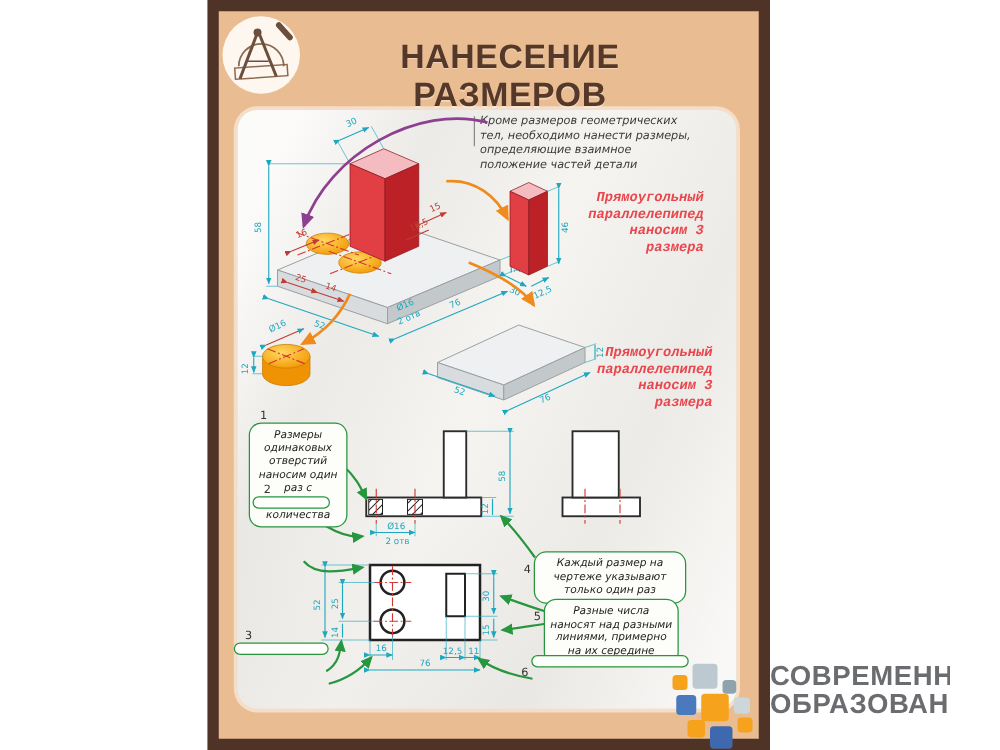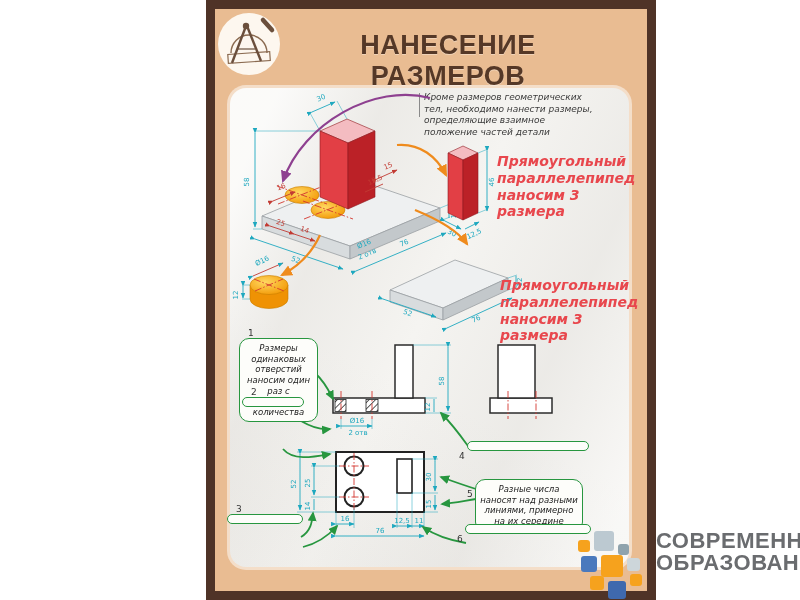--- a/index.html
+++ b/index.html
@@ -1,38 +1,38 @@
 <!DOCTYPE html>
 <html><head>
 <meta charset="utf-8">
 <style>
   html,body{margin:0;padding:0;background:#fff;}
   #stage{position:relative;width:760px;height:600px;overflow:hidden;
-         font-family:"DejaVu Sans",sans-serif;background:#fff;margin-left:40px;}
+         font-family:"DejaVu Sans",sans-serif;background:#fff;}
   
   #poster{position:absolute;left:166px;top:0;width:450px;height:600px;
           background:#e9bc92;border:9px solid #4f3327;box-sizing:border-box;}
   #panel{position:absolute;left:190px;top:88px;width:399px;height:479px;
          background:#f5f4f1;border-radius:16px;
          box-shadow:0 0 0 3px rgba(255,255,255,.5);
          background-image:
            linear-gradient(115deg, rgba(255,255,255,.6) 8%, rgba(208,205,200,.25) 26%, rgba(255,255,255,0) 48%, rgba(203,200,195,.22) 72%, rgba(255,255,255,.4) 95%),
            linear-gradient(25deg, rgba(220,218,214,.18) 10%, rgba(255,255,255,0) 40%);}
   
   #title{position:absolute;left:248px;top:30px;width:320px;text-align:center;
          font-family:"Liberation Sans",sans-serif;font-weight:bold;font-size:27px;
          letter-spacing:.5px;color:#553827;text-shadow:0 1px 0 rgba(255,255,255,.35);}
   #icon-badge{position:absolute;left:176px;top:11px;width:66px;height:66px;}
   
   #intro{position:absolute;left:384px;top:92px;width:172px;font-size:9px;line-height:1.3;
          font-style:italic;color:#3a3a3a;}
   #intro:before{content:"";position:absolute;left:-5px;top:1px;width:1px;height:24px;background:#8a8a8a;}
   
-  .slabel{position:absolute;color:#e8474d;font-size:14px;line-height:1.2;font-style:italic;
-          text-align:left;font-weight:bold;}
+  .slabel{position:absolute;color:#e8474d;font-size:11px;line-height:1.2;font-style:italic;
+          text-align:right;font-weight:bold;font-family:Liberation Mono, monospace;}
   
   .callout{position:absolute;background:#fdfdfa;border:1.6px solid #27963f;border-radius:10px;
            padding:4px 4px;box-sizing:border-box;text-align:center;color:#222;
            font-size:8.5px;line-height:1.25;font-style:italic;}
   .co-num{position:absolute;font-size:9px;font-style:normal;color:#333;}
   .num-top{top:-11px;left:8px;}
   .num-left{left:-9px;top:9px;}
   
   #logo{position:absolute;left:528px;top:522px;width:268px;height:78px;z-index:50;}
   .px{position:absolute;border-radius:3px;}
@@ -289,20 +289,21 @@
     <div class="co-text">Размеры одинаковых отверстий наносим один раз с указанием количества</div>
   </div>
   <div class="callout" style="left:202px;top:397px;width:62px;">
     <span class="co-num num-top">2</span>
   </div>
   <div class="callout" style="left:187px;top:514px;width:76px;">
     <span class="co-num num-top">3</span>
   </div>
   <div class="callout" style="left:427px;top:441px;width:122px;">
     <span class="co-num num-left">4</span>
+    <div class="co-text">Каждый размер на чертеже указывают только один раз</div>
   </div>
   <div class="callout" style="left:435px;top:479px;width:108px;">
     <span class="co-num num-left">5</span>
     <div class="co-text">Разные числа наносят над разными линиями, примерно на их середине</div>
   </div>
   <div class="callout" style="left:425px;top:524px;width:126px;">
     <span class="co-num num-left">6</span>
   </div>
 
   <div id="logo">

